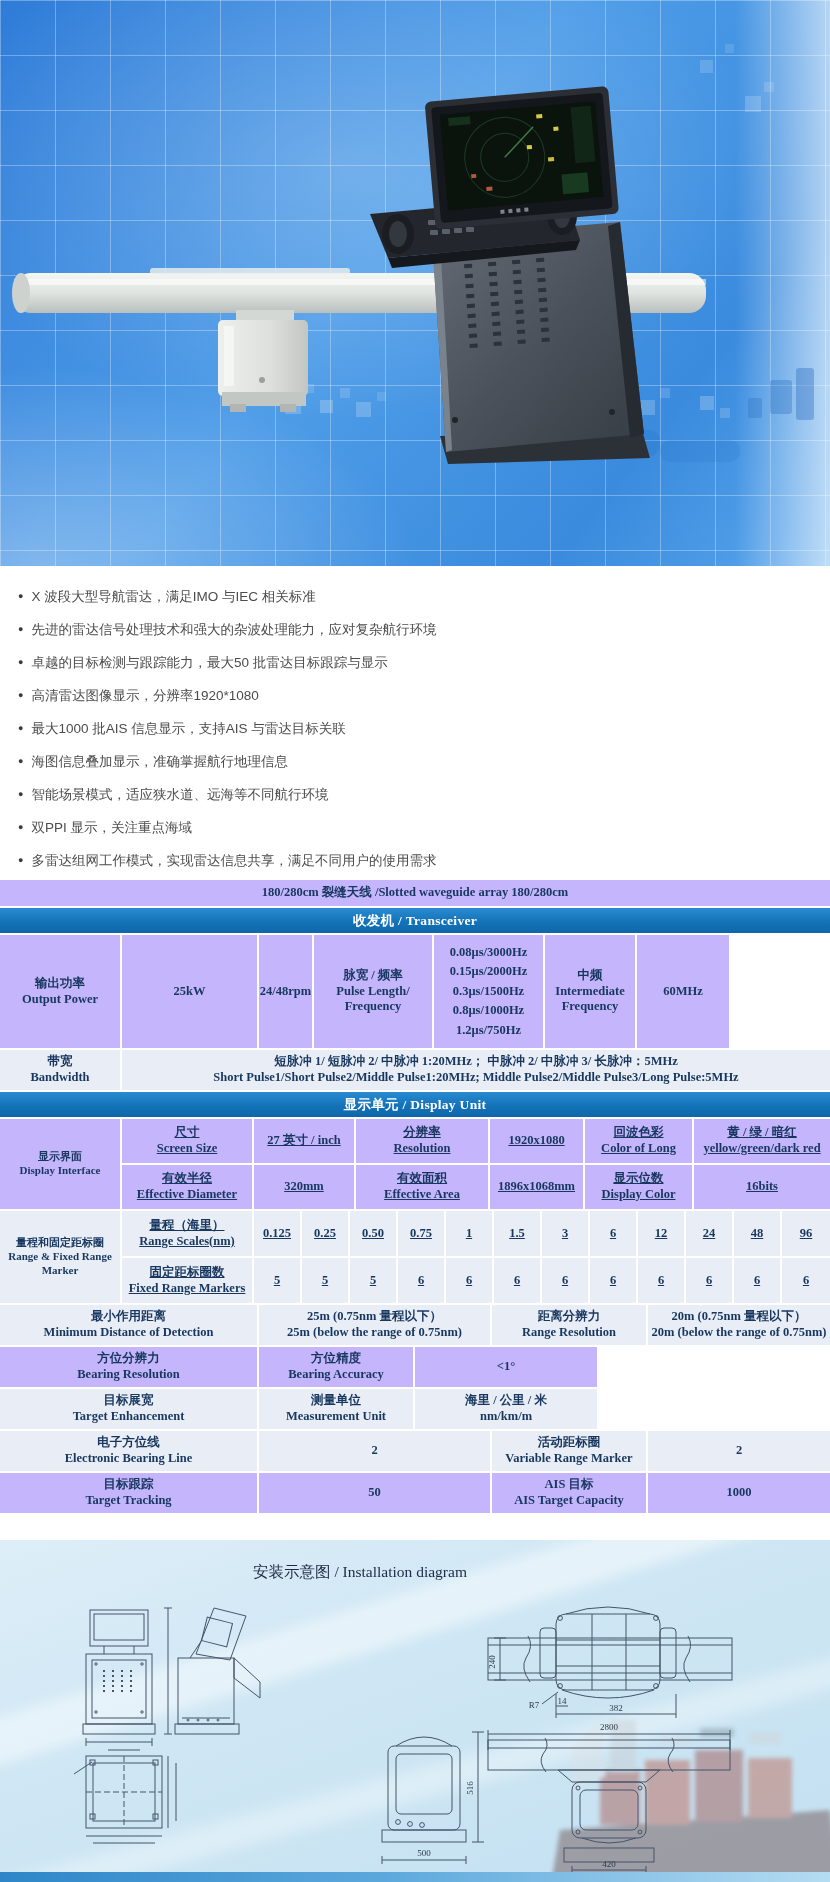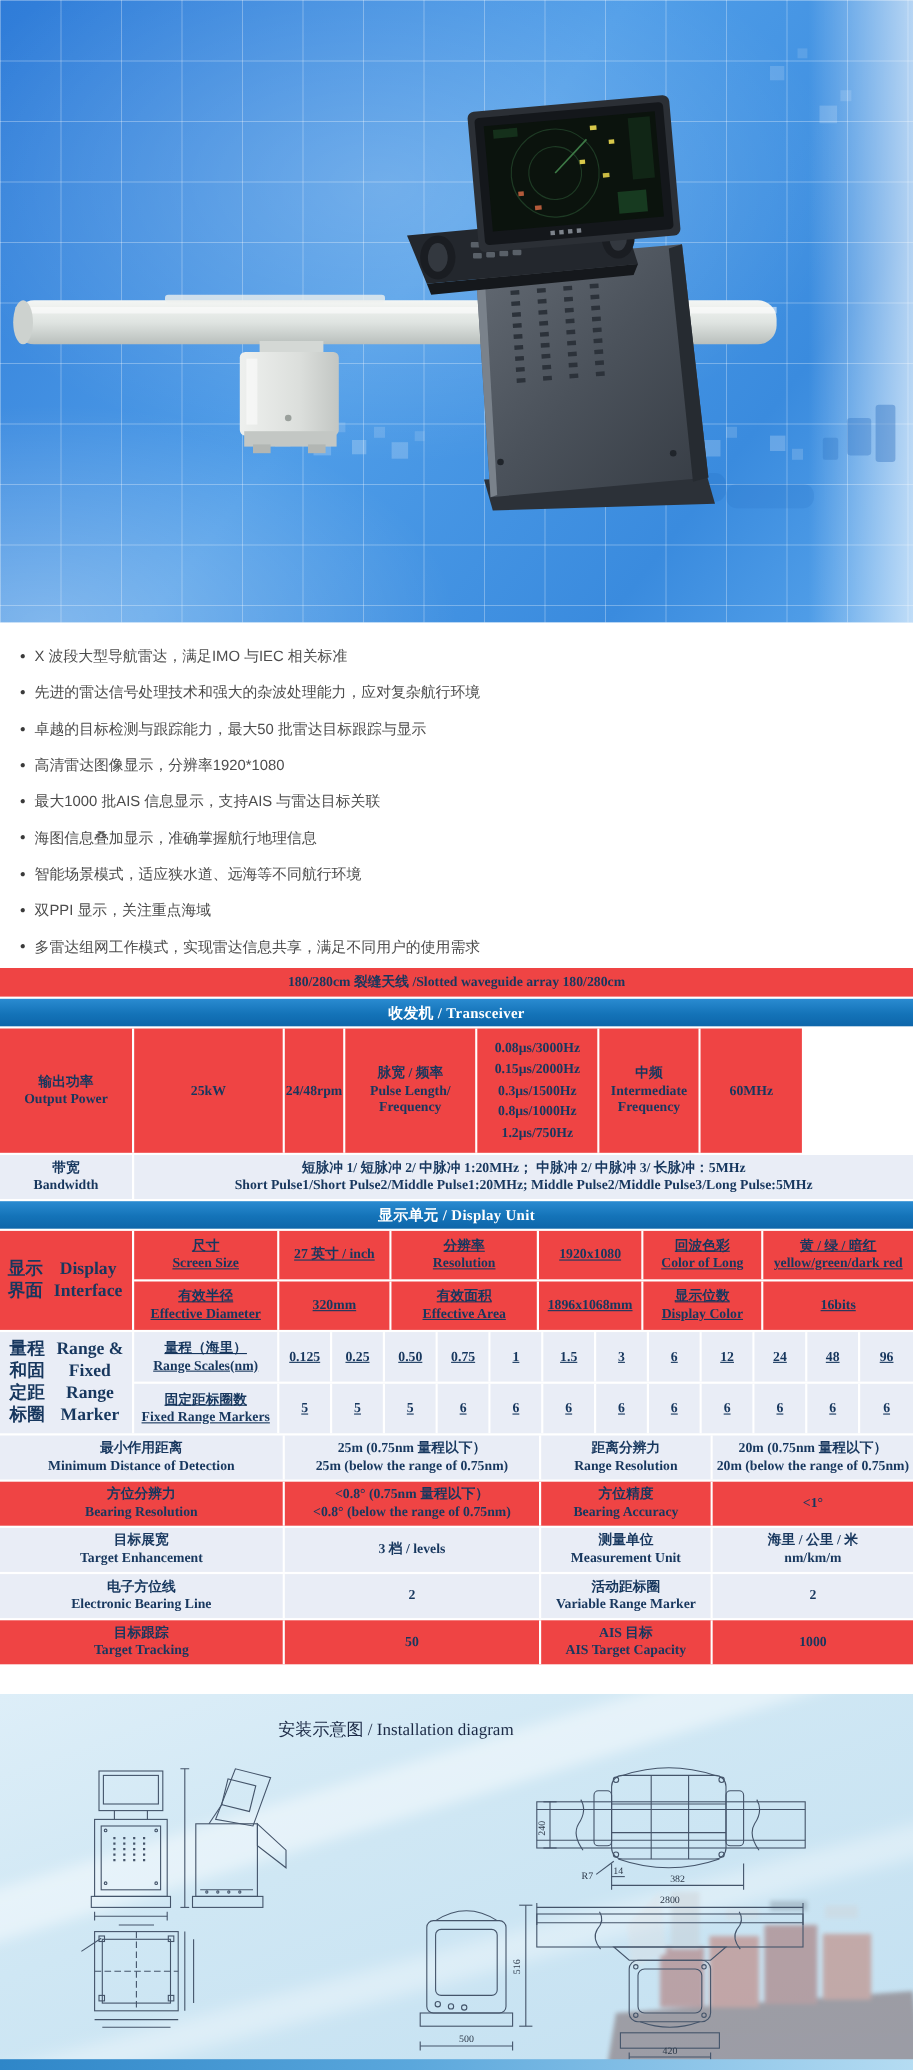--- a/index.html
+++ b/index.html
@@ -29,26 +29,26 @@
   .spec{position:absolute;left:0;top:880px;width:830px;background:#fff;
         font-family:"Liberation Serif","DejaVu Serif",serif;color:#17375e;}
   .hdr{height:25px;margin-bottom:2px;display:flex;align-items:center;justify-content:center;
        background:linear-gradient(180deg,#2a8bd1 0%,#1473b8 55%,#0e66aa 100%);
        color:#fff;font-weight:bold;font-size:13.5px;letter-spacing:.3px;}
   .trow{display:flex;margin-bottom:2px;}
   .cell{display:flex;flex-direction:column;justify-content:center;align-items:center;
         text-align:center;box-sizing:border-box;border-right:2px solid #fff;
         padding:1px 2px;font-weight:bold;font-size:12.5px;line-height:1.25;}
   .cell:last-child{border-right:none;}
-  .bgD{background:#ef4444;} .bgL{background:#e9edf6;}
+  .bgD{background:#c4b5fd;} .bgL{background:#e9edf6;}
   .h26{height:26px;} .h40{height:40px;} .h44{height:44px;} .h45{height:45px;} .h113{height:113px;}
   .group{display:flex;margin-bottom:2px;}
   .group .span-label{box-sizing:border-box;border-right:2px solid #fff;display:flex;
-        flex-direction:row;justify-content:center;align-items:center;text-align:center;
-        font-weight:bold;font-size:16px;line-height:1.25;padding:1px 3px;}
+        flex-direction:column;justify-content:center;align-items:center;text-align:center;
+        font-weight:bold;font-size:11px;line-height:1.25;padding:1px 3px;}
   .group .sub{flex:1;display:flex;flex-direction:column;}
   .group .sub .trow{margin-bottom:0;text-decoration:underline;}
   .group .sub .trow:first-child{border-bottom:2px solid #fff;}
   .pulse-lines div{line-height:1.55;}
 
   
   .install{position:absolute;left:0;top:1540px;width:830px;height:342px;
     background:linear-gradient(160deg,#ddeef8 0%,#cfe7f4 40%,#c3e0f1 100%);overflow:hidden;}
   .install .streak1{position:absolute;left:-100px;top:40px;width:1100px;height:46px;
     background:rgba(255,255,255,.45);transform:rotate(-17deg);filter:blur(6px);}
@@ -387,37 +387,32 @@
         <div>20m (0.75nm 量程以下）</div>
         <div>20m (below the range of 0.75nm)</div>
       </div>
     </div>
 
     <div class="trow">
       <div class="cell bgD h40" style="width:259px">
         <div>方位分辨力</div>
         <div>Bearing Resolution</div>
       </div>
-      <div class="cell bgD h40" style="width:233px">
-        <div>&lt;0.8° (0.75nm 量程以下）</div>
-        <div>&lt;0.8° (below the range of 0.75nm)</div>
-      </div>
       <div class="cell bgD h40" style="width:156px">
         <div>方位精度</div>
         <div>Bearing Accuracy</div>
       </div>
       <div class="cell bgD h40" style="width:182px">&lt;1°</div>
     </div>
 
     <div class="trow">
       <div class="cell bgL h40" style="width:259px">
         <div>目标展宽</div>
         <div>Target Enhancement</div>
       </div>
-      <div class="cell bgL h40" style="width:233px">3 档 / levels</div>
       <div class="cell bgL h40" style="width:156px">
         <div>测量单位</div>
         <div>Measurement Unit</div>
       </div>
       <div class="cell bgL h40" style="width:182px">
         <div>海里 / 公里 / 米</div>
         <div>nm/km/m</div>
       </div>
     </div>
 

